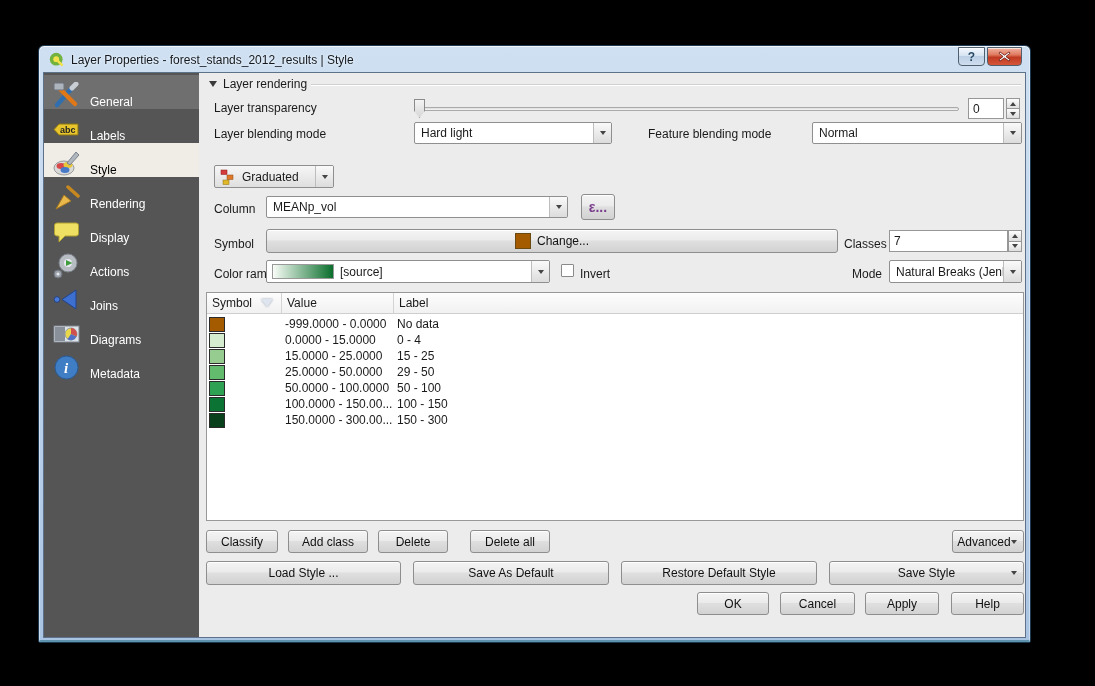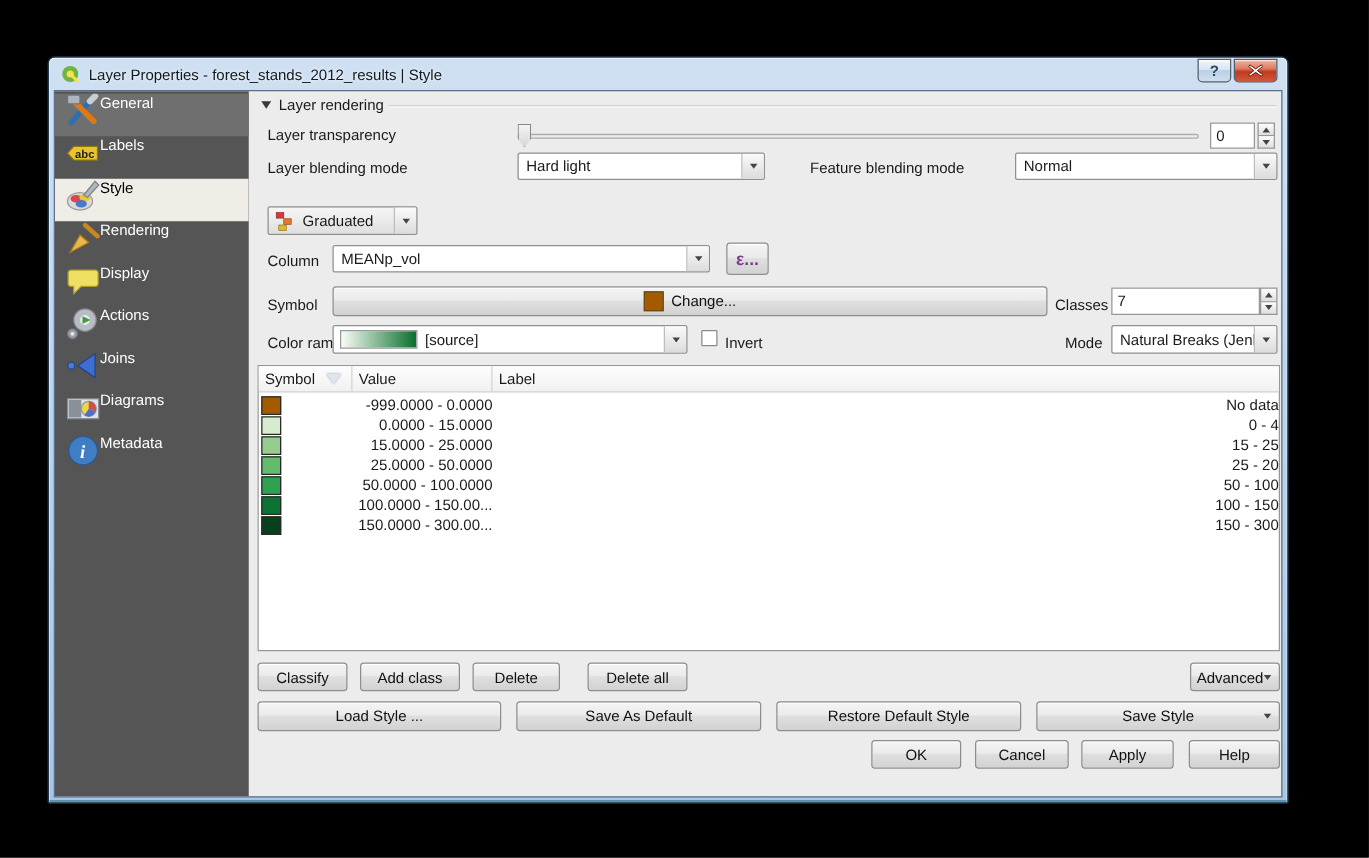--- a/index.html
+++ b/index.html
@@ -18,21 +18,21 @@
   .tb-btn{height:19px;border:1px solid #50606e;border-radius:0 0 4px 4px;display:flex;align-items:center;justify-content:center;
     box-shadow:inset 0 1px 0 rgba(255,255,255,.6);cursor:default;}
   .tb-help{width:27px;background:linear-gradient(#f2f7fd,#d7e4f2 45%,#bccfe4 50%,#cfdeef);color:#2a4a66;font-weight:bold;font-size:12px;}
   .tb-close{width:35px;background:linear-gradient(#f0b3a2,#e07a5f 40%,#c03a22 55%,#d4573a);}
   .tb-close svg{width:13px;height:11px;display:block;}
 
   .window-body{position:absolute;left:5px;right:5px;top:27px;bottom:5px;background:#ececec;display:flex;outline:1px solid #5e718b;}
 
   
   .sidebar{width:155px;background:#555555;flex:none;padding-top:2px;overflow:hidden;}
-  .sb-item{height:34px;display:flex;align-items:flex-start;padding-left:9px;color:#fff;cursor:default;}
+  .sb-item{height:34px;display:flex;align-items:flex-end;gap:10px;padding-left:9px;color:#fff;cursor:default;}
   .sb-item:first-child{background:#6f6f6f;}
   .sb-item.selected{background:#f0ede6;color:#000;}
   .sb-icon{width:27px;height:27px;flex:none;}
   .sb-icon svg{width:27px;height:27px;display:block;}
   .sb-label{font-size:12px;}
 
   
   .main{position:relative;flex:1;overflow:hidden;}
   .lbl{position:absolute;white-space:nowrap;}
 
@@ -87,21 +87,21 @@
 
   
   .ctable{position:absolute;left:7px;top:219px;width:818px;height:229px;background:#fff;border:1px solid #989898;display:flex;flex-direction:column;}
   .thead{display:flex;height:21px;flex:none;background:linear-gradient(#fdfdfd,#f1f1f1);border-bottom:1px solid #cfcfcf;}
   .th{display:flex;align-items:center;padding:0 5px;border-right:1px solid #d4d4d4;font-size:12px;position:relative;}
   .th.c-symbol{width:75px;}
   .th.c-value{width:112px;}
   .th.c-label{flex:1;border-right:none;}
   .sort-tri{position:absolute;right:8px;width:0;height:0;border-left:6px solid transparent;border-right:6px solid transparent;border-top:8px solid #dfe5ee;
     filter:drop-shadow(0 0 1px #9aa4b4);}
-  .tbody{flex:1;overflow:hidden;padding-top:2px;text-align:right;}
+  .tbody{flex:1;overflow:hidden;padding-top:2px;}
   .trow{display:flex;height:16px;align-items:center;}
   .td-symbol{width:75px;display:flex;align-items:center;padding-left:2px;}
   .td-symbol .sw{width:16px;height:15px;border:1px solid #2a2a2a;}
   .td-value{width:112px;padding-left:3px;white-space:nowrap;overflow:hidden;}
   .td-label{flex:1;padding-left:3px;white-space:nowrap;}
 </style>
 </head>
 <body>
 
 <div class="window">
@@ -359,21 +359,21 @@
                 <span class="sw" style="background: rgb(150, 204, 144);"></span>
               </span>
     <span class="td-value">15.0000 - 25.0000</span>
     <span class="td-label">15 - 25</span>
   </div>
             <div class="trow">
     <span class="td-symbol">
                 <span class="sw" style="background: rgb(99, 188, 110);"></span>
               </span>
     <span class="td-value">25.0000 - 50.0000</span>
-    <span class="td-label">25 - 20</span>
+    <span class="td-label">29 - 50</span>
   </div>
             <div class="trow">
     <span class="td-symbol">
                 <span class="sw" style="background: rgb(47, 161, 83);"></span>
               </span>
     <span class="td-value">50.0000 - 100.0000</span>
     <span class="td-label">50 - 100</span>
   </div>
             <div class="trow">
     <span class="td-symbol">

